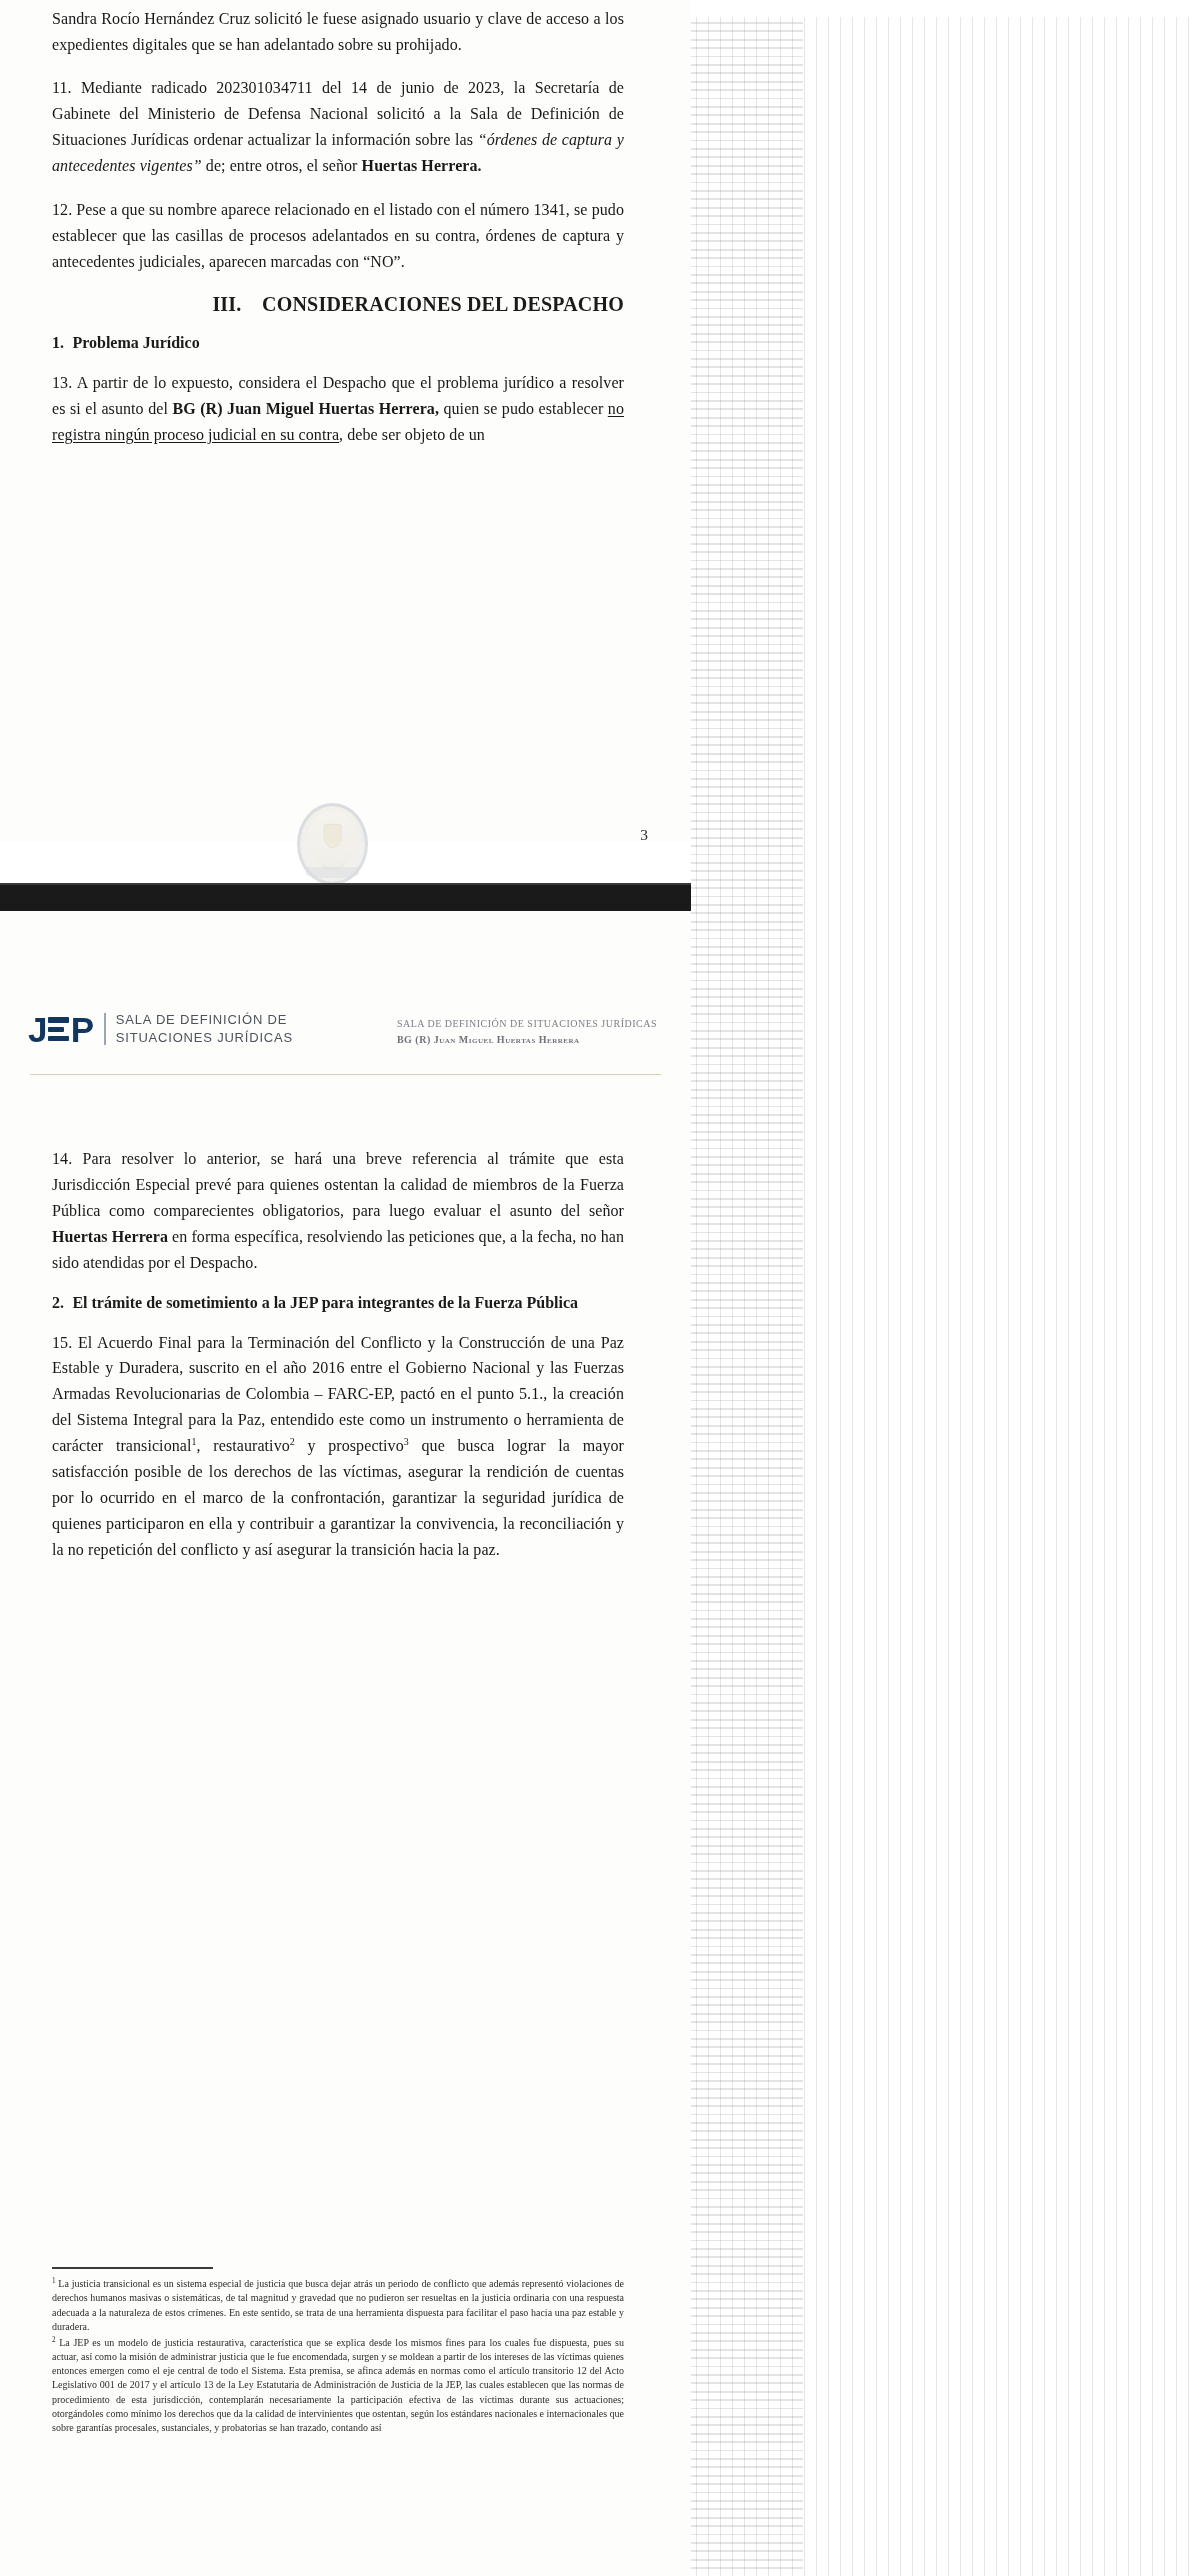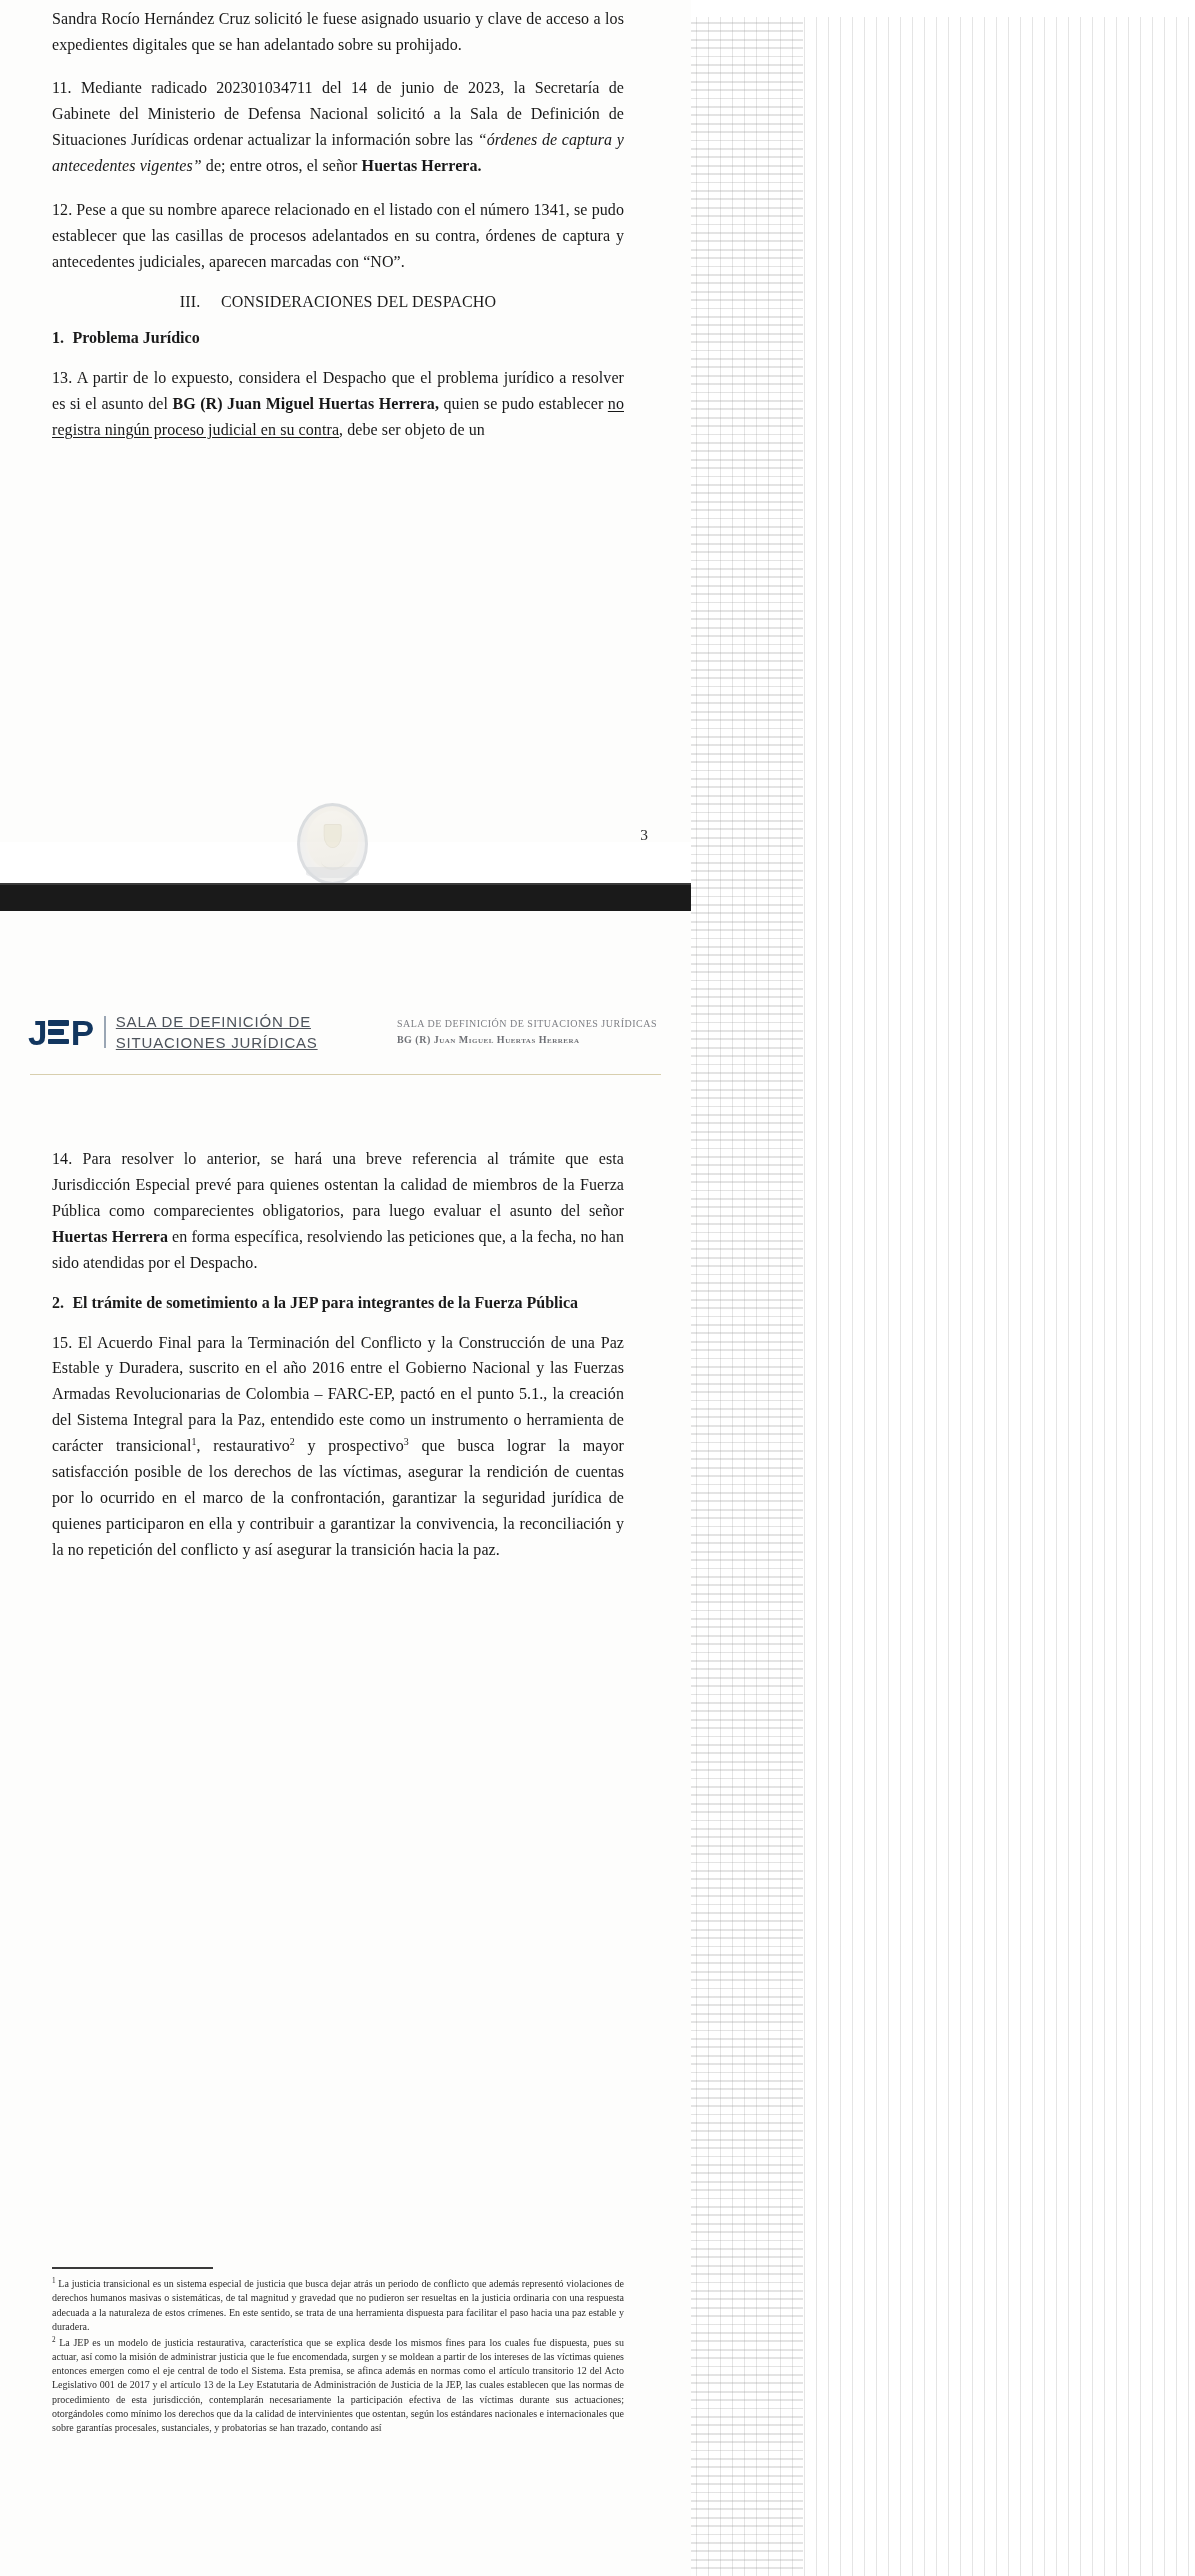--- a/index.html
+++ b/index.html
@@ -66,23 +66,23 @@
     color:#181818;
     letter-spacing:.005em;
   }
   p.par.tight{ margin-bottom:15px; }
   b, .bold{ font-weight:bold; }
   i, .ital{ font-style:italic; }
   .uline{ text-decoration:underline; text-underline-offset:1.9px; }
 
   h3.roman{
     margin:3.7px 0 18.7px 0;
-    font-size:16px;
-    font-weight:normal;
-    text-align:center;
+    font-size:20px;
+    font-weight:bold;
+    text-align:right;
     letter-spacing:.01em;
   }
   h3.roman .num{ margin-right:20.5px; }
   h4.sub{
     margin:0 0 18px 0;
     font-size:16px;
     font-weight:bold;
     text-align:left;
   }
   h4.sub .n{ margin-right:8.4px; }
@@ -181,26 +181,25 @@
     font-style:normal;
   }
   .jep-mark .eq i:nth-child(2){ width:78%; }
   .rule-v{
     width:1.9px;
     height:32px;
     background:#9aa6b4;
   }
   .logo-sub{
     font-family:"Liberation Sans", sans-serif;
-    font-size:15px;
+    font-size:13px;
     letter-spacing:0.8px;
     line-height:1.45;
     color:#4d535b;
     text-transform:uppercase;
-    text-decoration:underline;
   }
   .head-right{
     position:absolute;
     right:34px; top:13px;
     text-align:left;
     font-family:"Liberation Serif", serif;
     font-variant:small-caps;
     font-size:10px;
     letter-spacing:0.5px;
     line-height:1.55;

